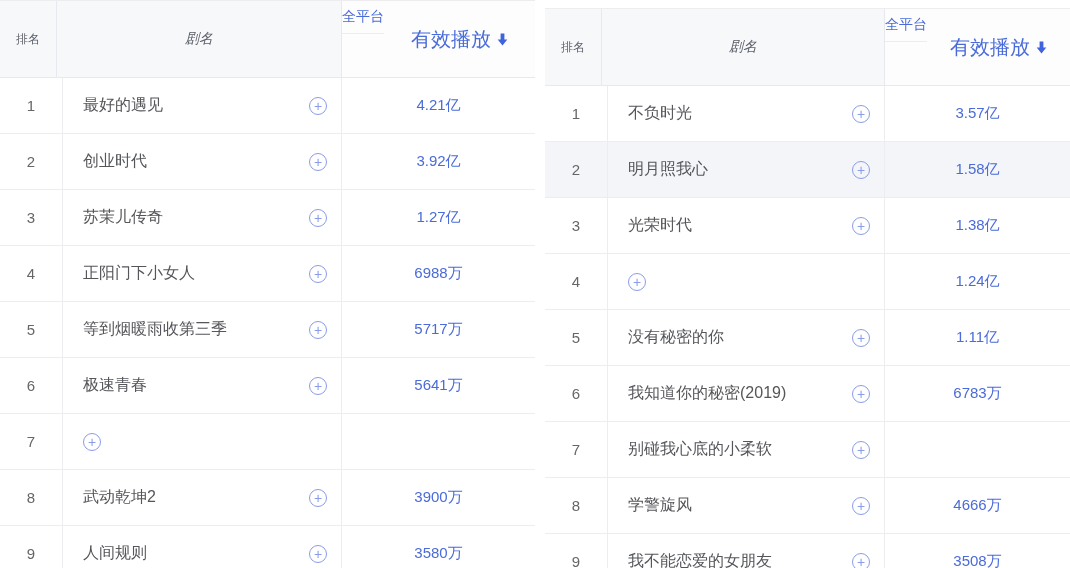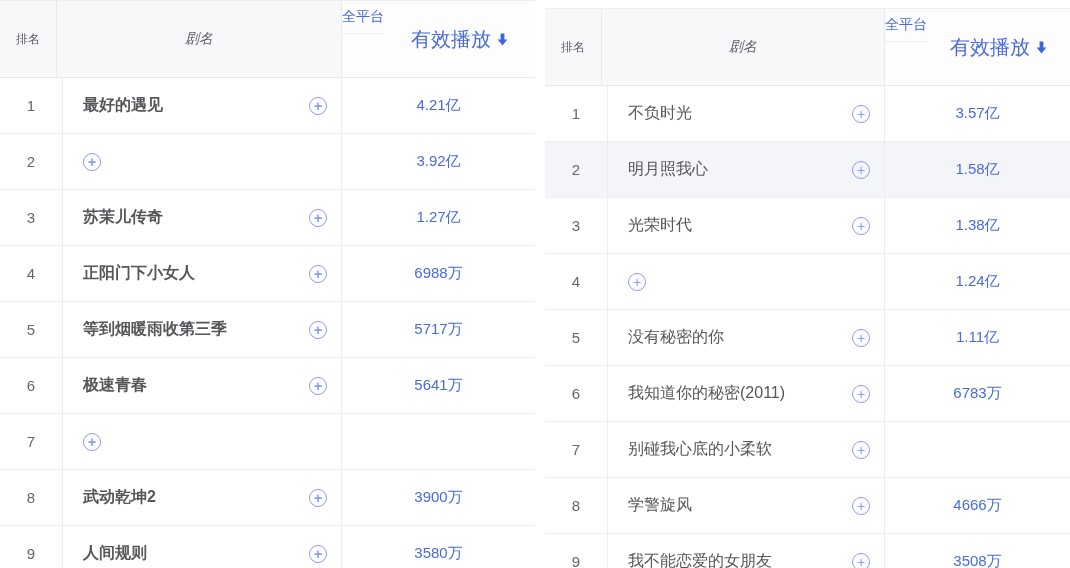--- a/index.html
+++ b/index.html
@@ -40,21 +40,21 @@
     gap:6px;font-size:20px;color:var(--accent);cursor:pointer;}
   .sort-arrow{display:inline-flex;line-height:0;}
 
   
   .row{display:flex;height:56px;border-bottom:1px solid var(--border);background:#fff;}
   .row.highlight{background:var(--highlight);}
   .cell-rank{width:63px;display:flex;align-items:center;justify-content:center;
     font-size:15px;color:var(--rank-color);border-right:1px solid var(--border);}
   .cell-title{display:flex;align-items:center;padding:0 14px 0 20px;
     font-size:16px;color:var(--name-color);border-right:1px solid var(--border);}
-  .t-left  .cell-title{width:279px;font-weight:bold;}
+  .t-left  .cell-title{width:279px;}
   .t-right .cell-title{width:277px;}
   .title-text{flex:1;white-space:nowrap;overflow:hidden;}
   .plus-btn{width:18px;height:18px;flex:0 0 18px;border:1px solid var(--plus);
     border-radius:50%;color:var(--plus);display:flex;align-items:center;justify-content:center;
     font-size:14px;line-height:1;cursor:pointer;user-select:none;}
   .cell-value{flex:1;display:flex;align-items:center;justify-content:center;
     font-size:15px;color:var(--accent);}
 </style>
 </head>
 <body>
@@ -83,20 +83,21 @@
     <div class="cell-title">
       <span class="title-text">最好的遇见</span>
       <span class="plus-btn">+</span>
     </div>
     <div class="cell-value">4.21亿</div>
   </div>
 
   <div class="row">
     <div class="cell-rank">2</div>
     <div class="cell-title">
+      <span class="title-text">创业时代</span>
       <span class="plus-btn">+</span>
     </div>
     <div class="cell-value">3.92亿</div>
   </div>
 
   <div class="row">
     <div class="cell-rank">3</div>
     <div class="cell-title">
       <span class="title-text">苏茉儿传奇</span>
       <span class="plus-btn">+</span>
@@ -215,21 +216,21 @@
     <div class="cell-title">
       <span class="title-text">没有秘密的你</span>
       <span class="plus-btn">+</span>
     </div>
     <div class="cell-value">1.11亿</div>
   </div>
 
   <div class="row">
     <div class="cell-rank">6</div>
     <div class="cell-title">
-      <span class="title-text">我知道你的秘密(2011)</span>
+      <span class="title-text">我知道你的秘密(2019)</span>
       <span class="plus-btn">+</span>
     </div>
     <div class="cell-value">6783万</div>
   </div>
 
   <div class="row">
     <div class="cell-rank">7</div>
     <div class="cell-title">
       <span class="title-text">别碰我心底的小柔软</span>
       <span class="plus-btn">+</span>

